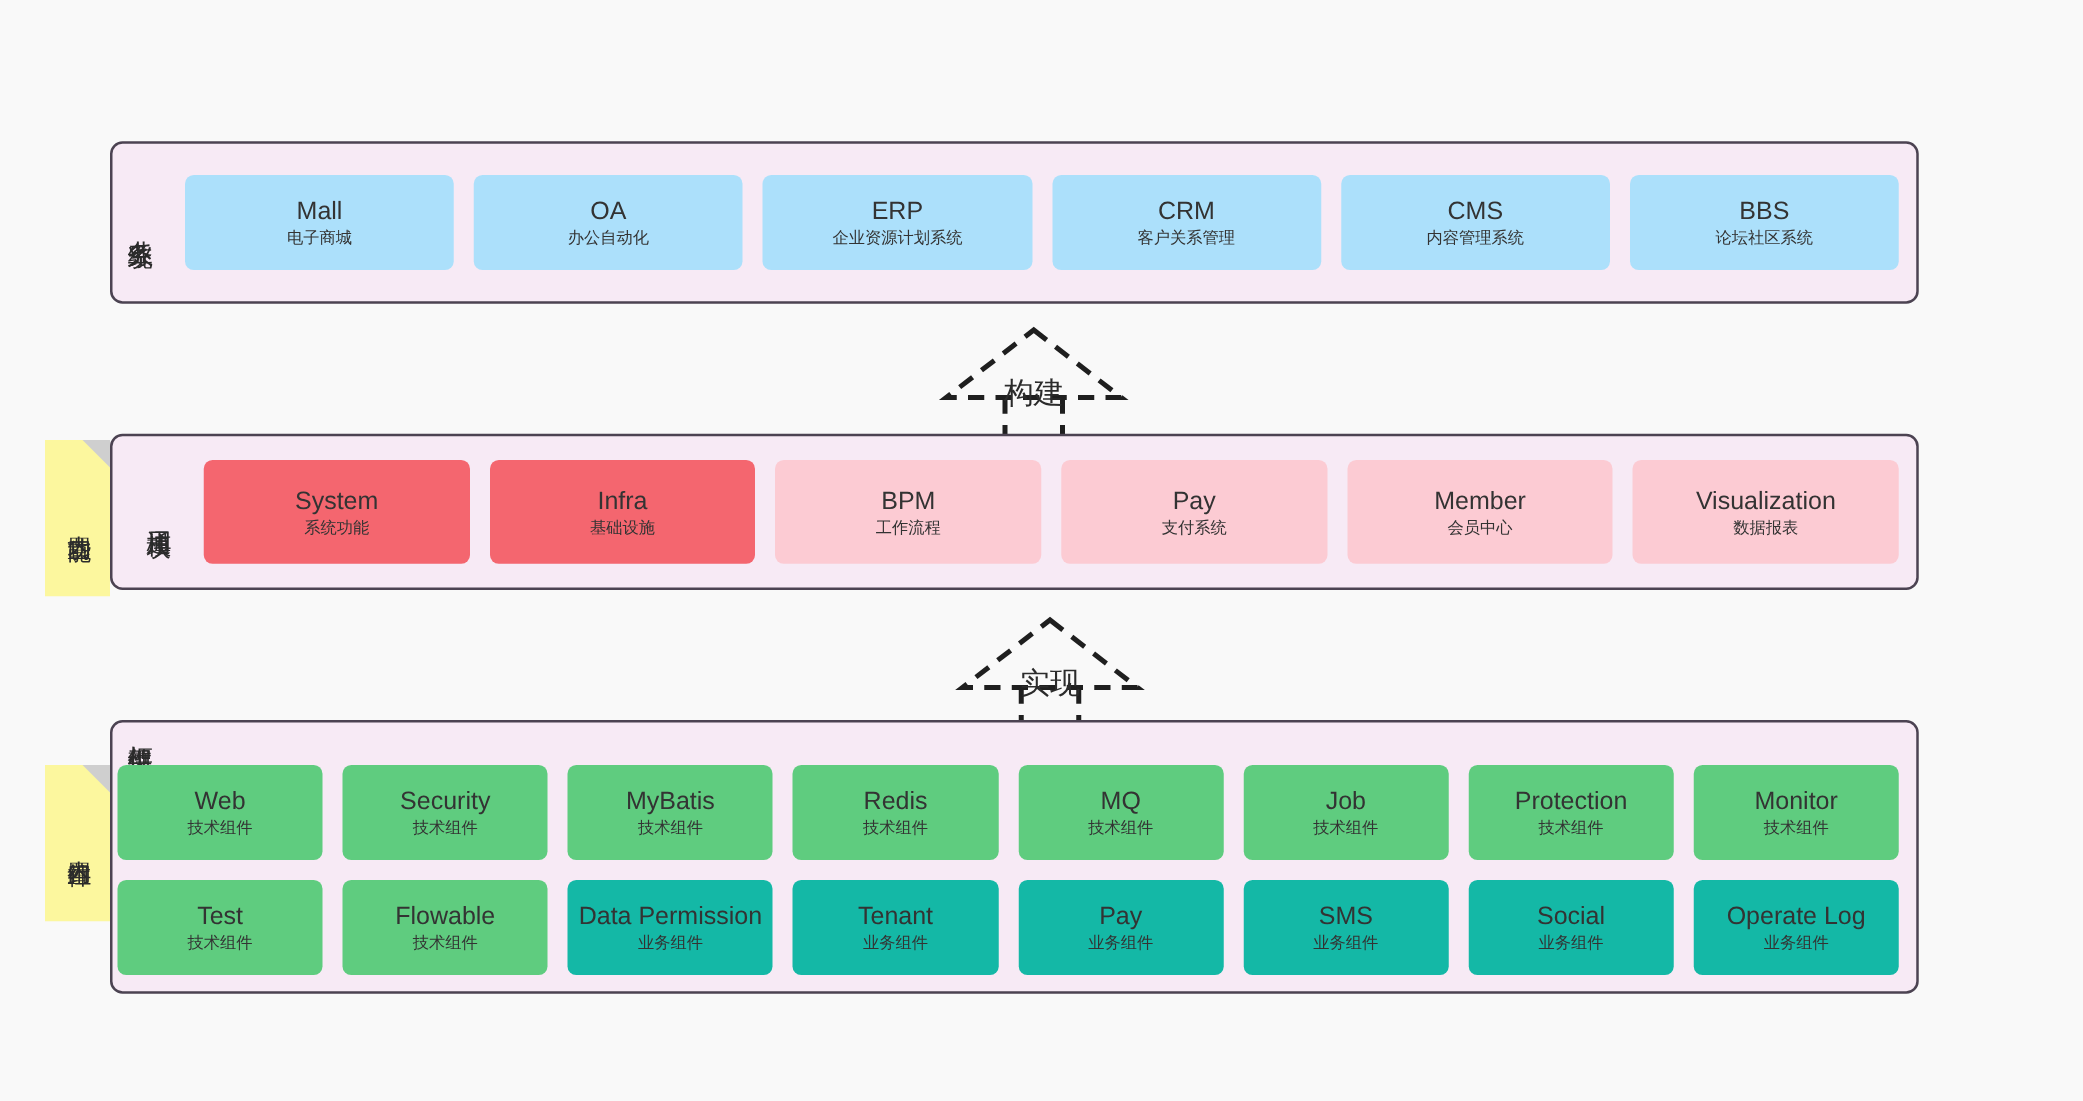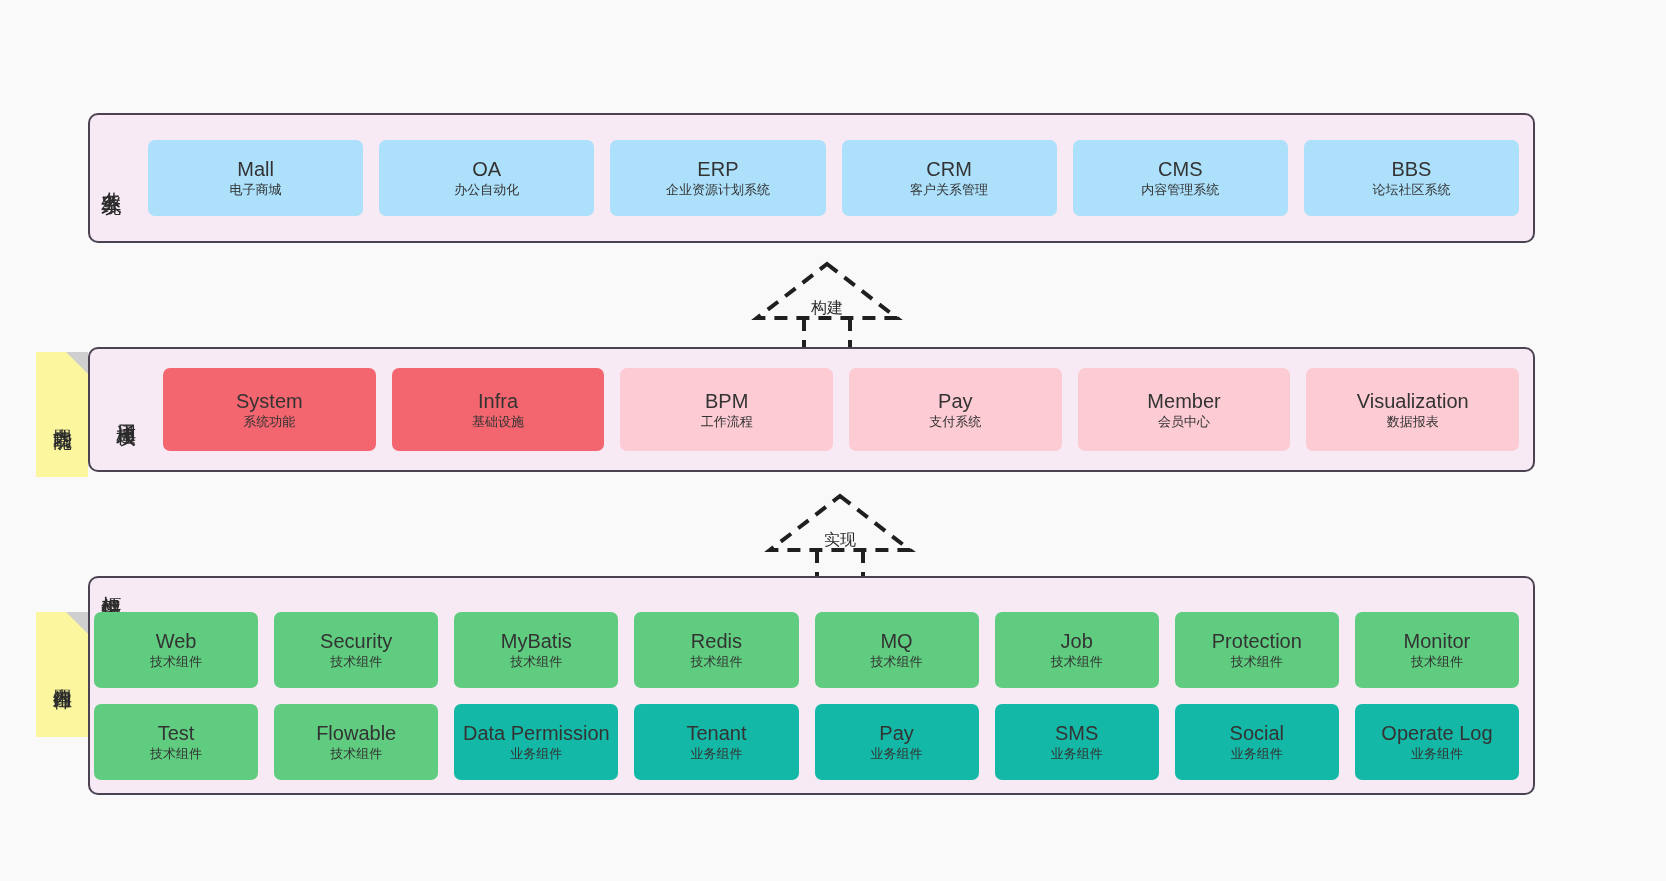--- a/index.html
+++ b/index.html
@@ -137,21 +137,21 @@
     width: 160px;
     height: 96px;
     overflow: visible;
   }
   .arrow-label {
     position: absolute;
     left: 0;
     top: 40px;
     width: 160px;
     text-align: center;
-    font-size: 16px;
+    font-size: 24px;
     color: #2b2b2b;
     z-index: 3;
     background: transparent;
   }
 </style>
 </head>
 <body>
 
 <div id="canvas">
 

